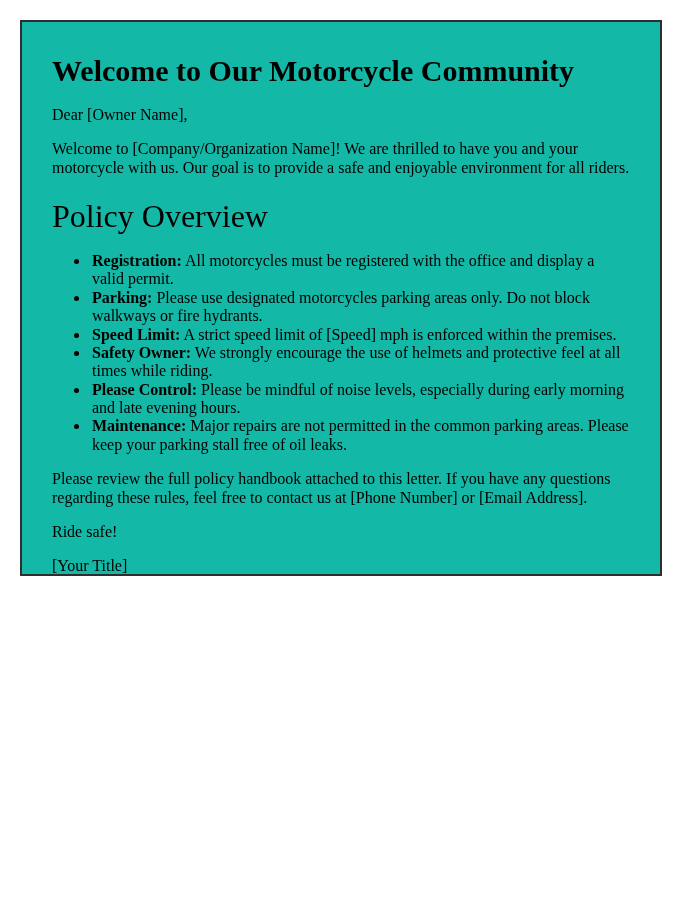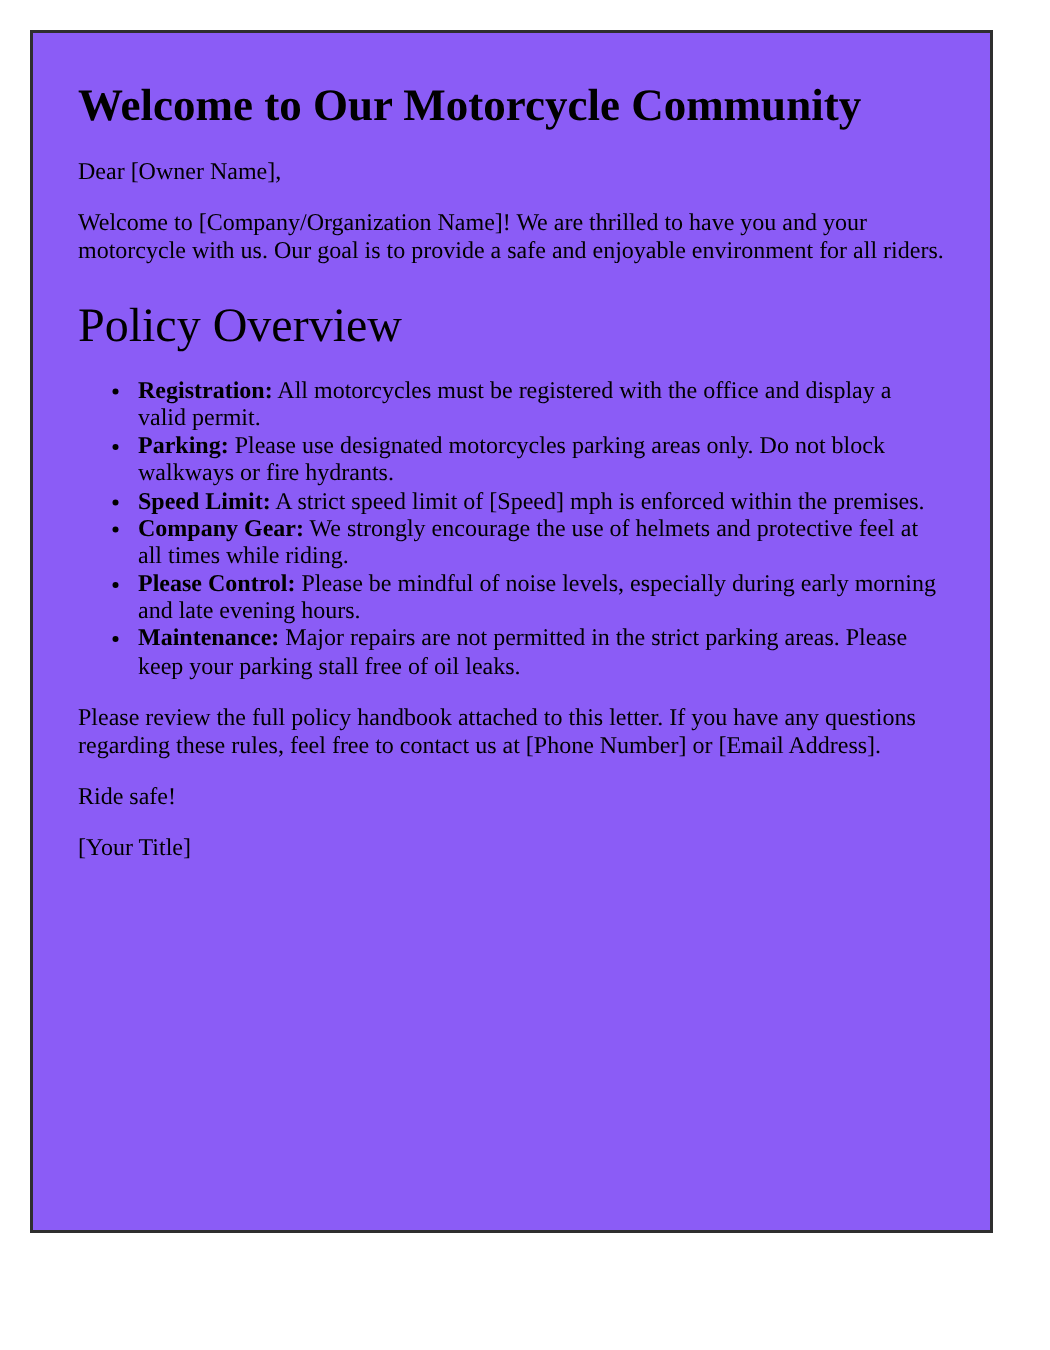--- a/index.html
+++ b/index.html
@@ -11,25 +11,25 @@
   }
   body {
     font-family: "Liberation Serif", "DejaVu Serif", serif;
     color: #000000;
     font-size: 16px;
     line-height: 1.15;
   }
   .page {
     box-sizing: border-box;
     width: 642px;
-    height: 802px;
+    height: 556px;
     margin: 20px;
     border: 2px solid #2e2e2e;
     padding: 12px 30px 30px 30px;
-    background: #8b5cf6;
+    background: #14b8a6;
     overflow: hidden;
   }
   h1 {
     font-size: 30px;
     font-weight: bold;
     margin: 20px 0 19px 0;
     line-height: 1.1;
   }
   h2 {
     font-size: 32px;
@@ -61,23 +61,23 @@
   <p>Dear [Owner Name],</p>
 
   <p>Welcome to [Company/Organization Name]! We are thrilled to have you and your motorcycle with us. Our goal is to provide a safe and enjoyable environment for all riders.</p>
 
   <h2>Policy Overview</h2>
 
   <ul>
     <li><strong>Registration:</strong> <span>All motorcycles must be registered with the office and display a valid permit.</span></li>
     <li><strong>Parking:</strong> <span>Please use designated motorcycles parking areas only. Do not block walkways or fire hydrants.</span></li>
     <li><strong>Speed Limit:</strong> <span>A strict speed limit of [Speed] mph is enforced within the premises.</span></li>
-    <li><strong>Company Gear:</strong> <span>We strongly encourage the use of helmets and protective feel at all times while riding.</span></li>
+    <li><strong>Safety Owner:</strong> <span>We strongly encourage the use of helmets and protective feel at all times while riding.</span></li>
     <li><strong>Please Control:</strong> <span>Please be mindful of noise levels, especially during early morning and late evening hours.</span></li>
-    <li><strong>Maintenance:</strong> <span>Major repairs are not permitted in the strict parking areas. Please keep your parking stall free of oil leaks.</span></li>
+    <li><strong>Maintenance:</strong> <span>Major repairs are not permitted in the common parking areas. Please keep your parking stall free of oil leaks.</span></li>
   </ul>
 
   <p>Please review the full policy handbook attached to this letter. If you have any questions regarding these rules, feel free to contact us at [Phone Number] or [Email Address].</p>
 
   <p>Ride safe!</p>
 
 
   <p>
     <span class="sig-line">[Your Title]</span>
   </p>

